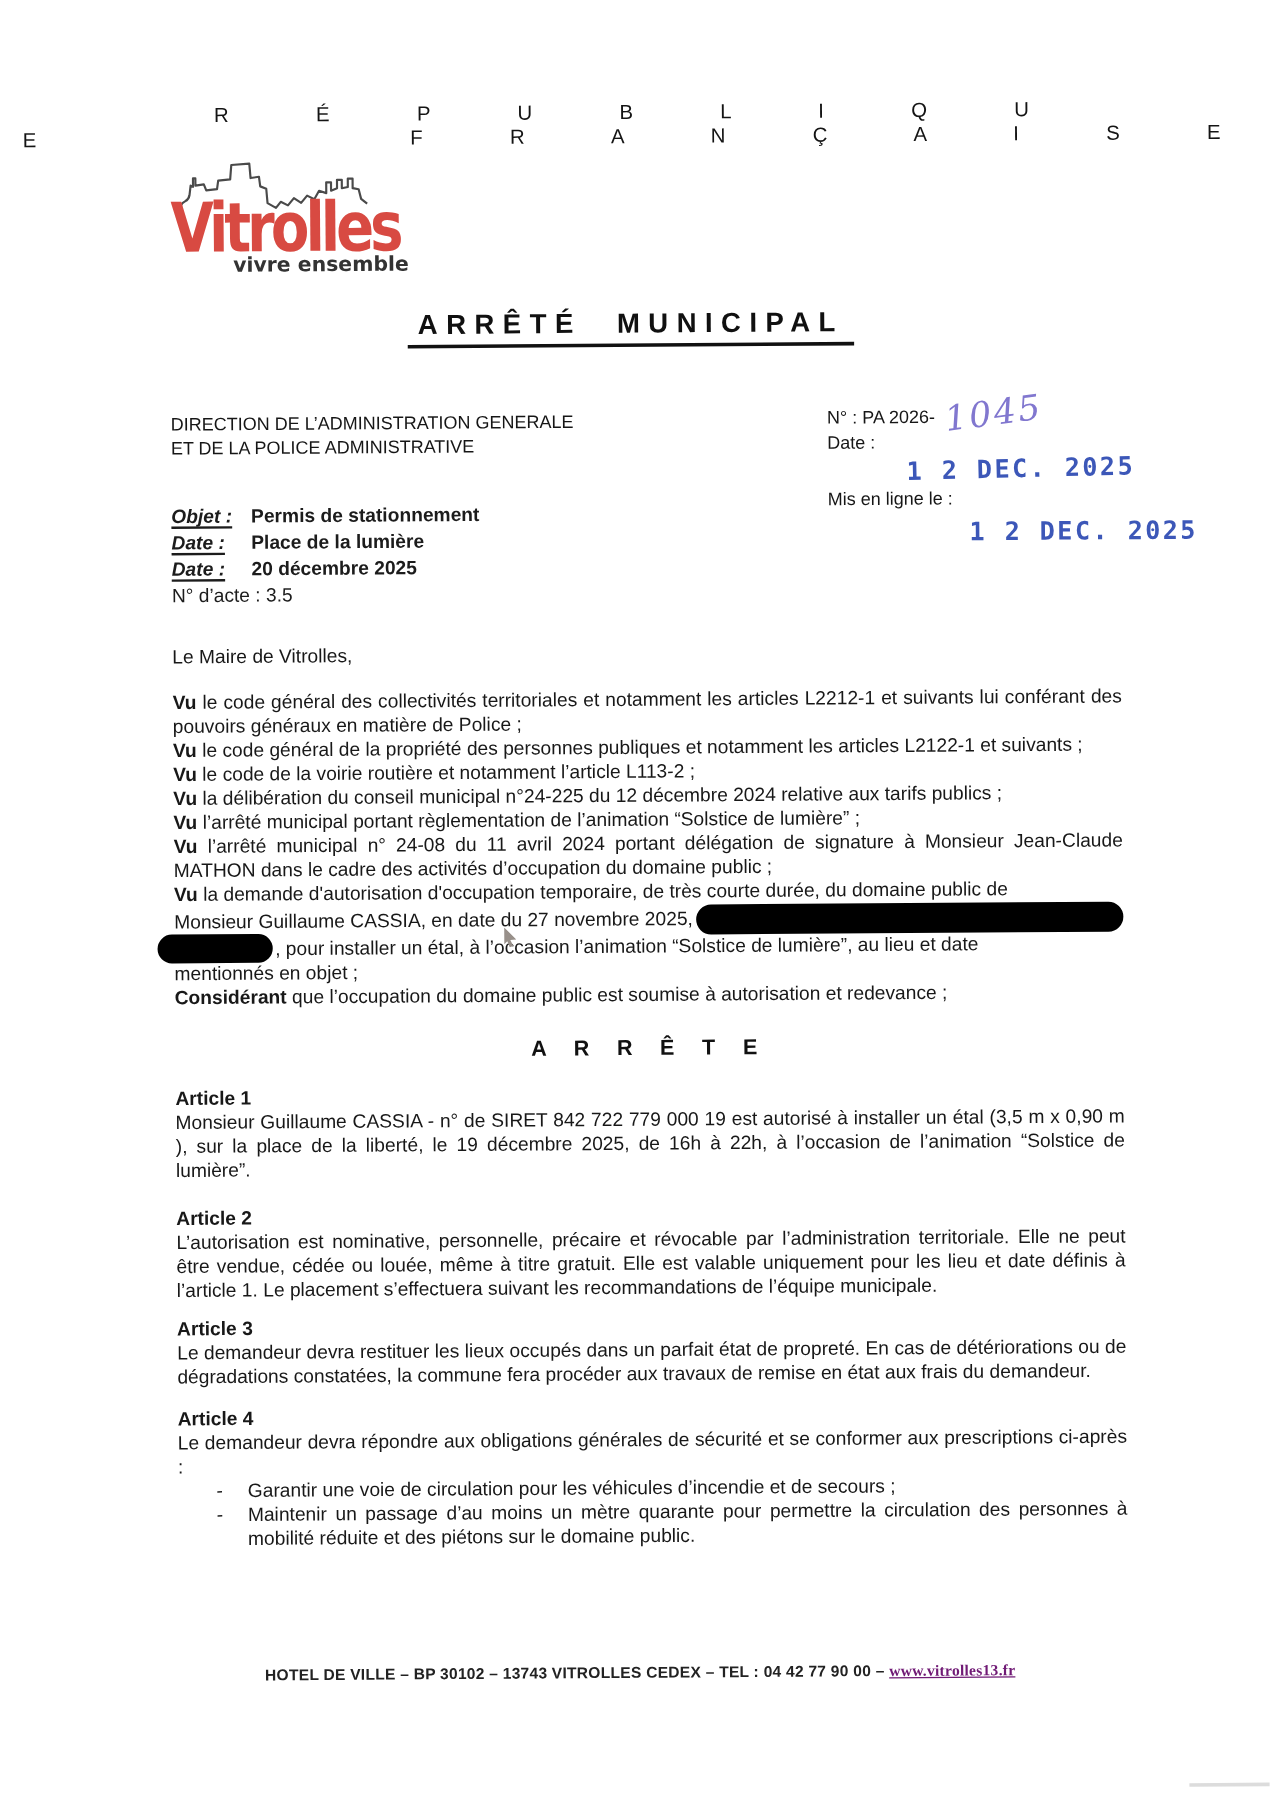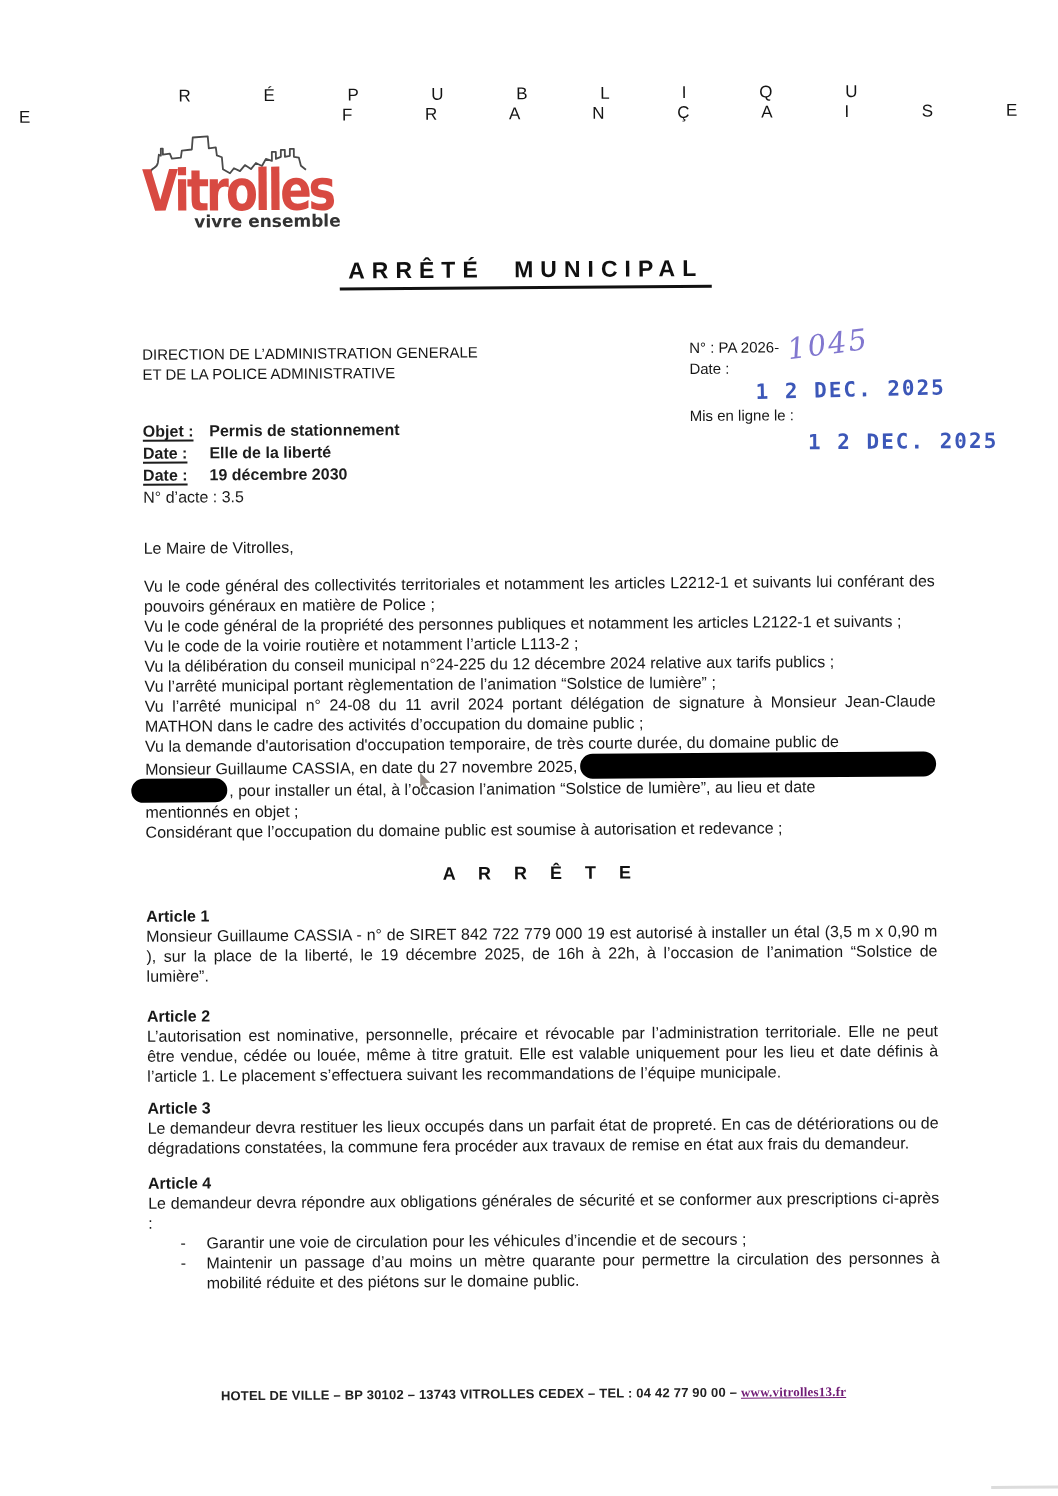--- a/index.html
+++ b/index.html
@@ -30,29 +30,29 @@
       letter-spacing:2px;}
   .stamp{font-family:"DejaVu Sans Mono",monospace;font-weight:bold;color:#3c57b8;
       font-size:21px;letter-spacing:2px;white-space:nowrap;}
   .stamp1{display:block;margin:1px 0 0 66px;transform:rotate(-1deg);}
   .stamp2{display:block;margin:7px 0 0 118px;}
 
   
   .meta-block{position:absolute;left:145px;top:418px;font-size:16px;line-height:22px;}
   .meta-line{font-weight:bold;}
   .mlabel{display:inline-block;min-width:62px;text-decoration:underline;
-      text-decoration-thickness:1.5px;text-underline-offset:3px;}
+      text-decoration-thickness:1.5px;text-underline-offset:3px;font-style:italic;}
   .acte-line{font-weight:normal;}
 
   
   .body-block{position:absolute;left:145px;top:536px;width:791px;font-size:16px;
       line-height:20px;color:#181818;}
   .salutation{margin:0 0 18px 0;}
   p.vu{margin:0;text-align:justify;}
-  p.vu b{font-weight:normal;margin-top:12px;}
+  p.vu b{font-weight:bold;margin-top:12px;}
   .rline{display:block;}
   .rline.flexline{display:flex;align-items:center;}
   .rline.flexline .txt{white-space:nowrap;}
   .redact{background:#000;border-radius:13px;}
   .redact.grow{flex:1;height:25px;margin-left:3px;}
   .redact.lead{display:inline-block;width:96px;height:24px;vertical-align:middle;
       margin:-3px 2px 0 -14px;}
   .arrete-heading{margin:22px 0 0 0;text-align:center;font-size:18px;font-weight:bold;
       letter-spacing:9px;line-height:22px;color:#111;}
   .article{margin-top:20px;}
@@ -101,22 +101,22 @@
       <span>N° : PA 2026-</span><span class="hand-number">1045</span>
     </div>
     <div>Date :</div>
     <span class="stamp stamp1">1 2 DEC. 2025</span>
     <div style="margin-top:4px;">Mis en ligne le :</div>
     <span class="stamp stamp2">1 2 DEC. 2025</span>
   </div>
 
   <div class="meta-block">
     <div class="meta-line"><span class="mlabel">Objet :</span> <span>Permis de stationnement</span></div>
-    <div class="meta-line"><span class="mlabel">Date :</span> <span>Elle de la liberté</span></div>
-    <div class="meta-line"><span class="mlabel">Date :</span> <span>19 décembre 2030</span></div>
+    <div class="meta-line"><span class="mlabel">Date :</span> <span>Place de la lumière</span></div>
+    <div class="meta-line"><span class="mlabel">Date :</span> <span>20 décembre 2025</span></div>
     <div class="acte-line">N° d’acte : 3.5</div>
   </div>
 
   <div class="body-block">
     <div class="salutation">Le Maire de Vitrolles,</div>
 
     <p class="vu"><b>Vu</b> <span>le code général des collectivités territoriales et notamment les articles L2212-1 et suivants lui conférant des pouvoirs généraux en matière de Police ;</span></p>
     <p class="vu"><b>Vu</b> <span>le code général de la propriété des personnes publiques et notamment les articles L2122-1 et suivants ;</span></p>
     <p class="vu"><b>Vu</b> <span>le code de la voirie routière et notamment l’article L113-2 ;</span></p>
     <p class="vu"><b>Vu</b> <span>la délibération du conseil municipal n°24-225 du 12 décembre 2024 relative aux tarifs publics ;</span></p>

